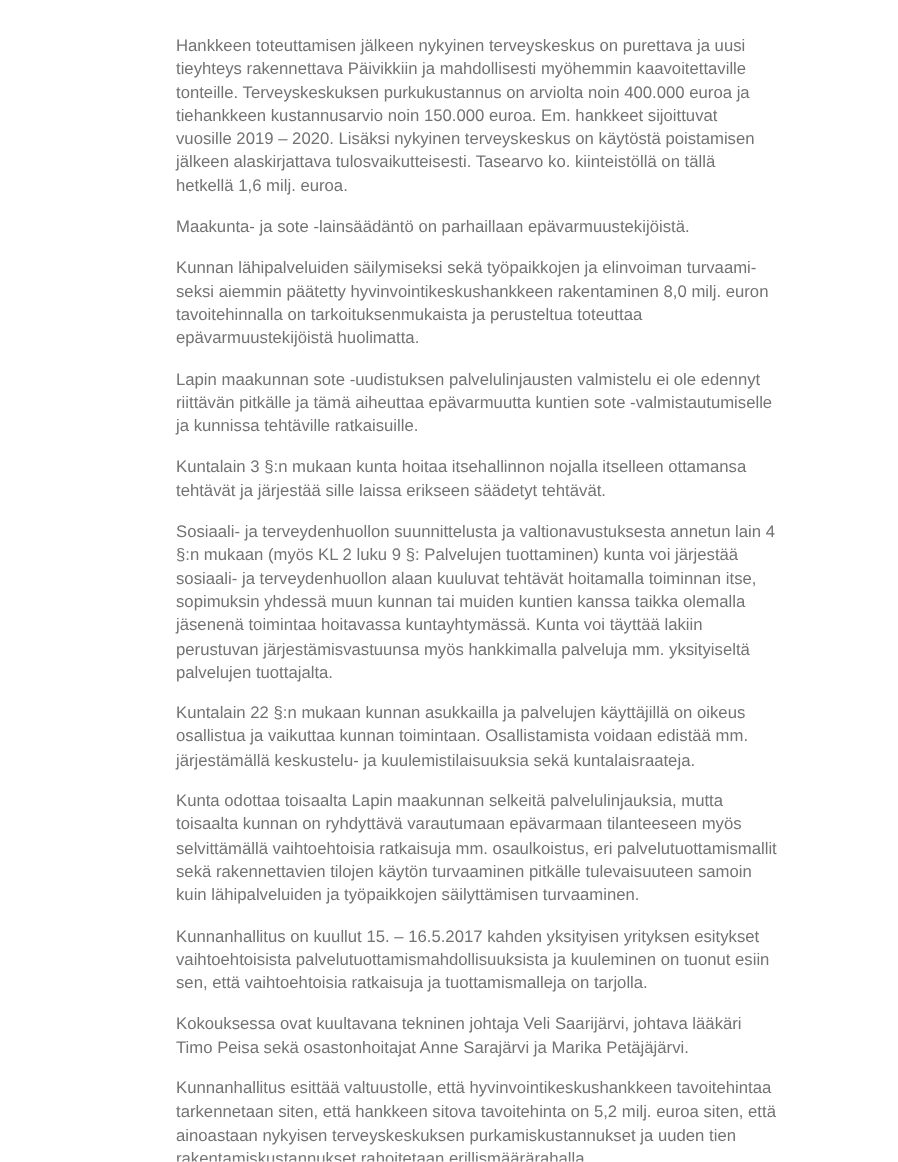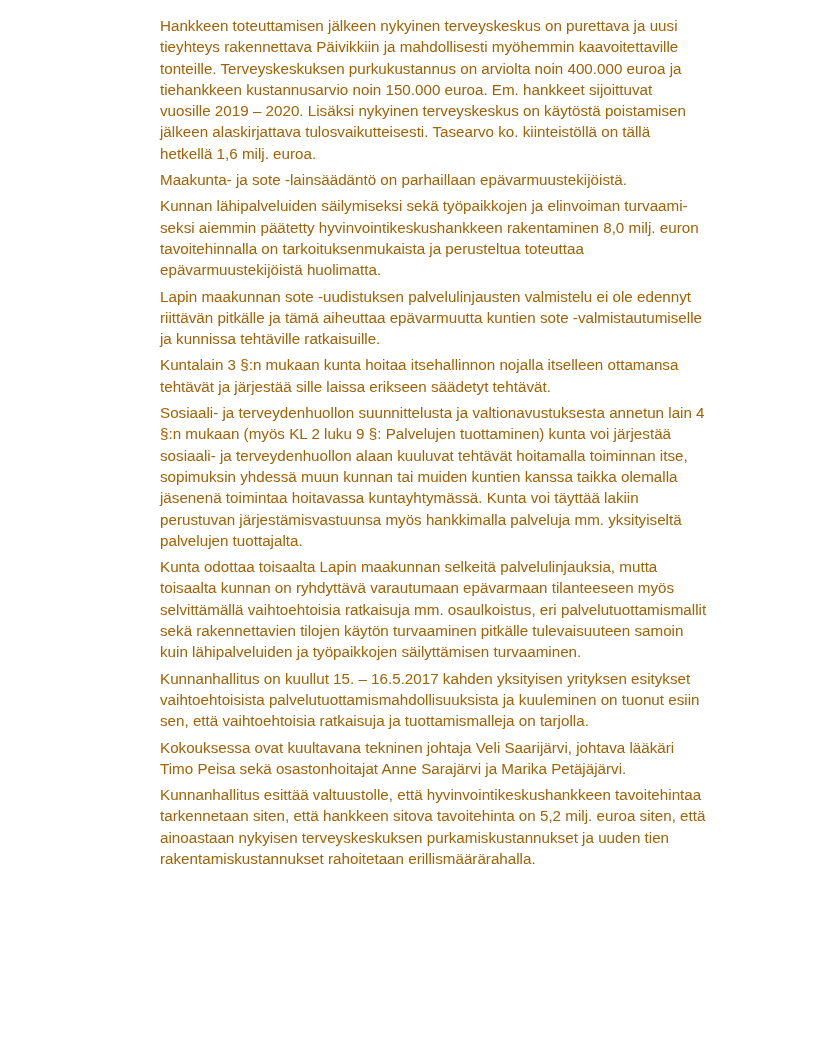--- a/index.html
+++ b/index.html
@@ -15,25 +15,25 @@
     font-family: "Liberation Sans", "DejaVu Sans", sans-serif;
     color: #1a1a1a;
   }
   .doc {
     position: absolute;
     left: 160px;
     top: 15px;
     width: 650px;
   }
   .para {
-    margin: 0 0 5px 0;
+    margin: 16px 0 5px 0;
     font-size: 15.2px;
     line-height: 21.3px;
     white-space: pre;
-    color: #a16207;
+    color: #737373;
   }
   .lead {
     font-weight: bold;
     text-decoration: underline;
     margin-right: 9px;
   }
 </style>
 </head>
 <body>
 
@@ -55,20 +55,23 @@
 ja kunnissa tehtäville ratkaisuille.</p>
   <p class="para">Kuntalain 3 §:n mukaan kunta hoitaa itsehallinnon nojalla itselleen ottamansa
 tehtävät ja järjestää sille laissa erikseen säädetyt tehtävät.</p>
   <p class="para">Sosiaali- ja terveydenhuollon suunnittelusta ja valtionavustuksesta annetun lain 4
 §:n mukaan (myös KL 2 luku 9 §: Palvelujen tuottaminen) kunta voi järjestää
 sosiaali- ja terveydenhuollon alaan kuuluvat tehtävät hoitamalla toiminnan itse,
 sopimuksin yhdessä muun kunnan tai muiden kuntien kanssa taikka olemalla
 jäsenenä toimintaa hoitavassa kuntayhtymässä. Kunta voi täyttää lakiin
 perustuvan järjestämisvastuunsa myös hankkimalla palveluja mm. yksityiseltä
 palvelujen tuottajalta.</p>
+  <p class="para">Kuntalain 22 §:n mukaan kunnan asukkailla ja palvelujen käyttäjillä on oikeus
+osallistua ja vaikuttaa kunnan toimintaan. Osallistamista voidaan edistää mm.
+järjestämällä keskustelu- ja kuulemistilaisuuksia sekä kuntalaisraateja.</p>
   <p class="para">Kunta odottaa toisaalta Lapin maakunnan selkeitä palvelulinjauksia, mutta
 toisaalta kunnan on ryhdyttävä varautumaan epävarmaan tilanteeseen myös
 selvittämällä vaihtoehtoisia ratkaisuja mm. osaulkoistus, eri palvelutuottamismallit
 sekä rakennettavien tilojen käytön turvaaminen pitkälle tulevaisuuteen samoin
 kuin lähipalveluiden ja työpaikkojen säilyttämisen turvaaminen.</p>
   <p class="para">Kunnanhallitus on kuullut 15. – 16.5.2017 kahden yksityisen yrityksen esitykset
 vaihtoehtoisista palvelutuottamismahdollisuuksista ja kuuleminen on tuonut esiin
 sen, että vaihtoehtoisia ratkaisuja ja tuottamismalleja on tarjolla.</p>
   <p class="para">Kokouksessa ovat kuultavana tekninen johtaja Veli Saarijärvi, johtava lääkäri
 Timo Peisa sekä osastonhoitajat Anne Sarajärvi ja Marika Petäjäjärvi.</p>

